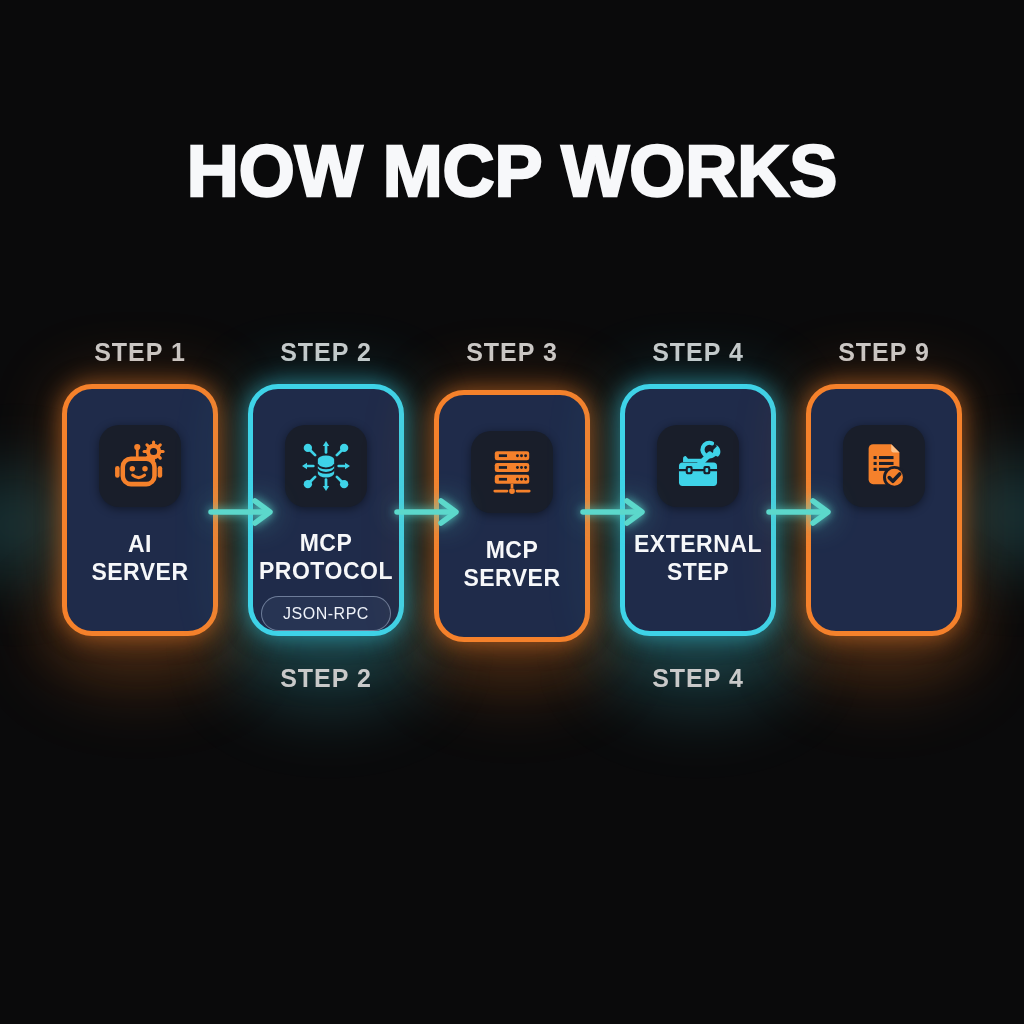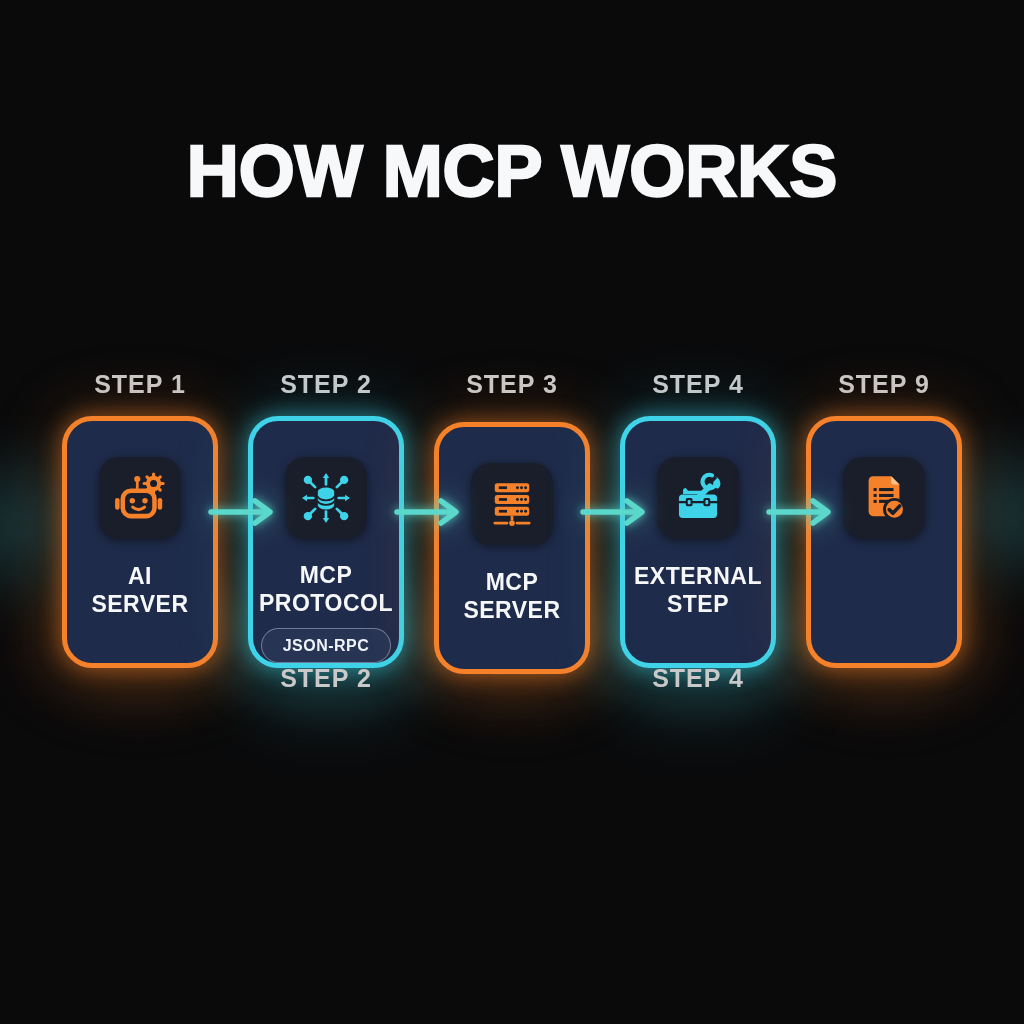--- a/index.html
+++ b/index.html
@@ -31,21 +31,21 @@
   .g6{left:-50px;top:470px;width:130px;height:110px;}
   .g7{left:950px;top:460px;width:130px;height:110px;}
 
   .page-title{
     position:absolute;left:0;top:130px;width:1024px;
     text-align:center;color:var(--text);
     font-size:72px;font-weight:900;letter-spacing:0px;
     -webkit-text-stroke:2.4px #F7F8FA;
   }
 
-  .step-col{position:absolute;top:338px;width:156px;display:flex;flex-direction:column;align-items:center;margin-top:32px;}
+  .step-col{position:absolute;top:338px;width:156px;display:flex;flex-direction:column;align-items:center;}
   .col-1{left:62px;} .col-2{left:248px;} .col-3{left:434px;gap:6px;} .col-4{left:620px;} .col-5{left:806px;}
 
   .step-top-label,.step-bottom-label{
     color:var(--step-label);font-size:25px;font-weight:700;letter-spacing:1px;
     height:28px;line-height:28px;text-align:center;
   }
   .step-top-label{margin-bottom:18px;}
   .step-bottom-label{position:absolute;top:664px;width:156px;}
   .bl-2{left:248px;} .bl-4{left:620px;}
 
@@ -71,21 +71,21 @@
   .icon-tile svg{width:58px;height:58px;}
   .card-label{
     margin-top:22px;height:58px;
     display:flex;flex-direction:column;align-items:center;justify-content:center;
     color:var(--text);font-size:23px;font-weight:800;line-height:28px;
     letter-spacing:.5px;text-align:center;
   }
   .badge{
     margin-top:10px;height:35px;padding:0 21px;border-radius:18px;
     background:#273453;border:1.5px solid rgba(168,184,212,.55);
-    color:#EFF3FA;font-size:16px;font-weight:700;letter-spacing:.5px;
+    color:#EFF3FA;font-size:16px;font-weight:400;letter-spacing:.5px;
     display:flex;align-items:center;justify-content:center;
   }
   .arrows-overlay{
     position:absolute;left:0;top:0;width:1024px;height:1024px;z-index:6;
     pointer-events:none;
     filter:drop-shadow(0 0 5px rgba(92,216,203,.85)) drop-shadow(0 0 14px rgba(92,216,203,.45));
   }
   .arrows-overlay *{stroke:var(--arrow);}
 </style>
 </head>

